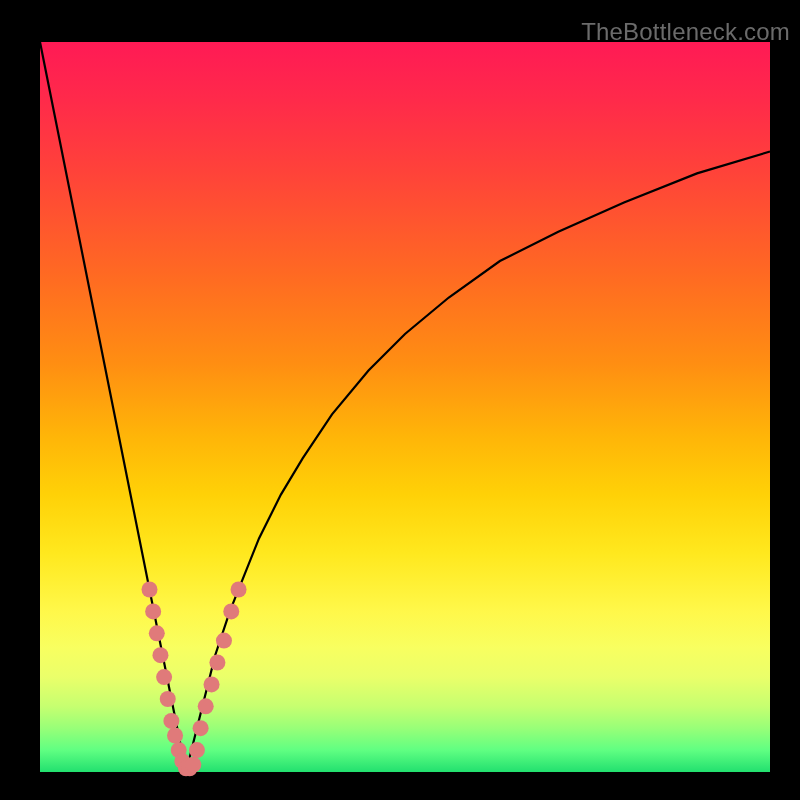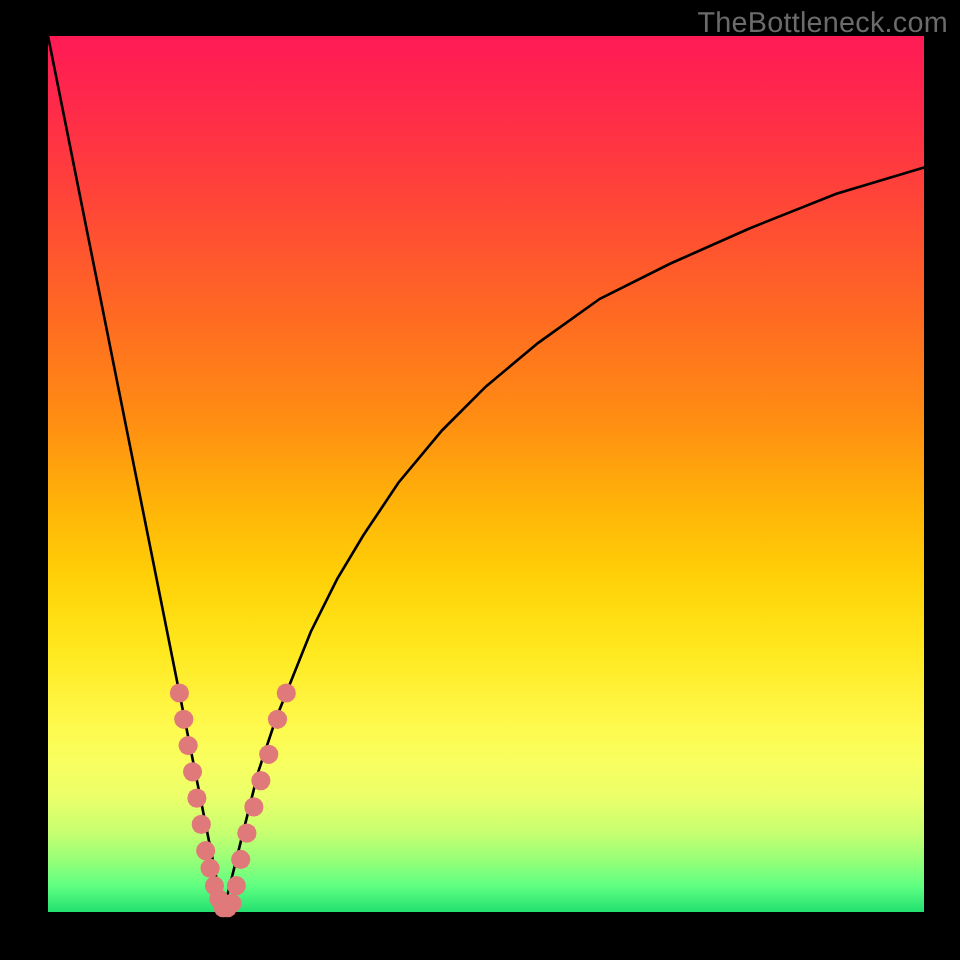--- a/index.html
+++ b/index.html
@@ -9,20 +9,21 @@
     height: 800px;
     overflow: hidden;
     background: #000;
     font-family: Arial, Helvetica, sans-serif;
   }
   .frame {
     position: relative;
     width: 800px;
     height: 784px;
     background: #000;
+    margin-top: 12px;
   }
   .plot {
     position: absolute;
     left: 40px;
     top: 30px;
     width: 730px;
     height: 730px;
     
     background: linear-gradient(
       to bottom,

